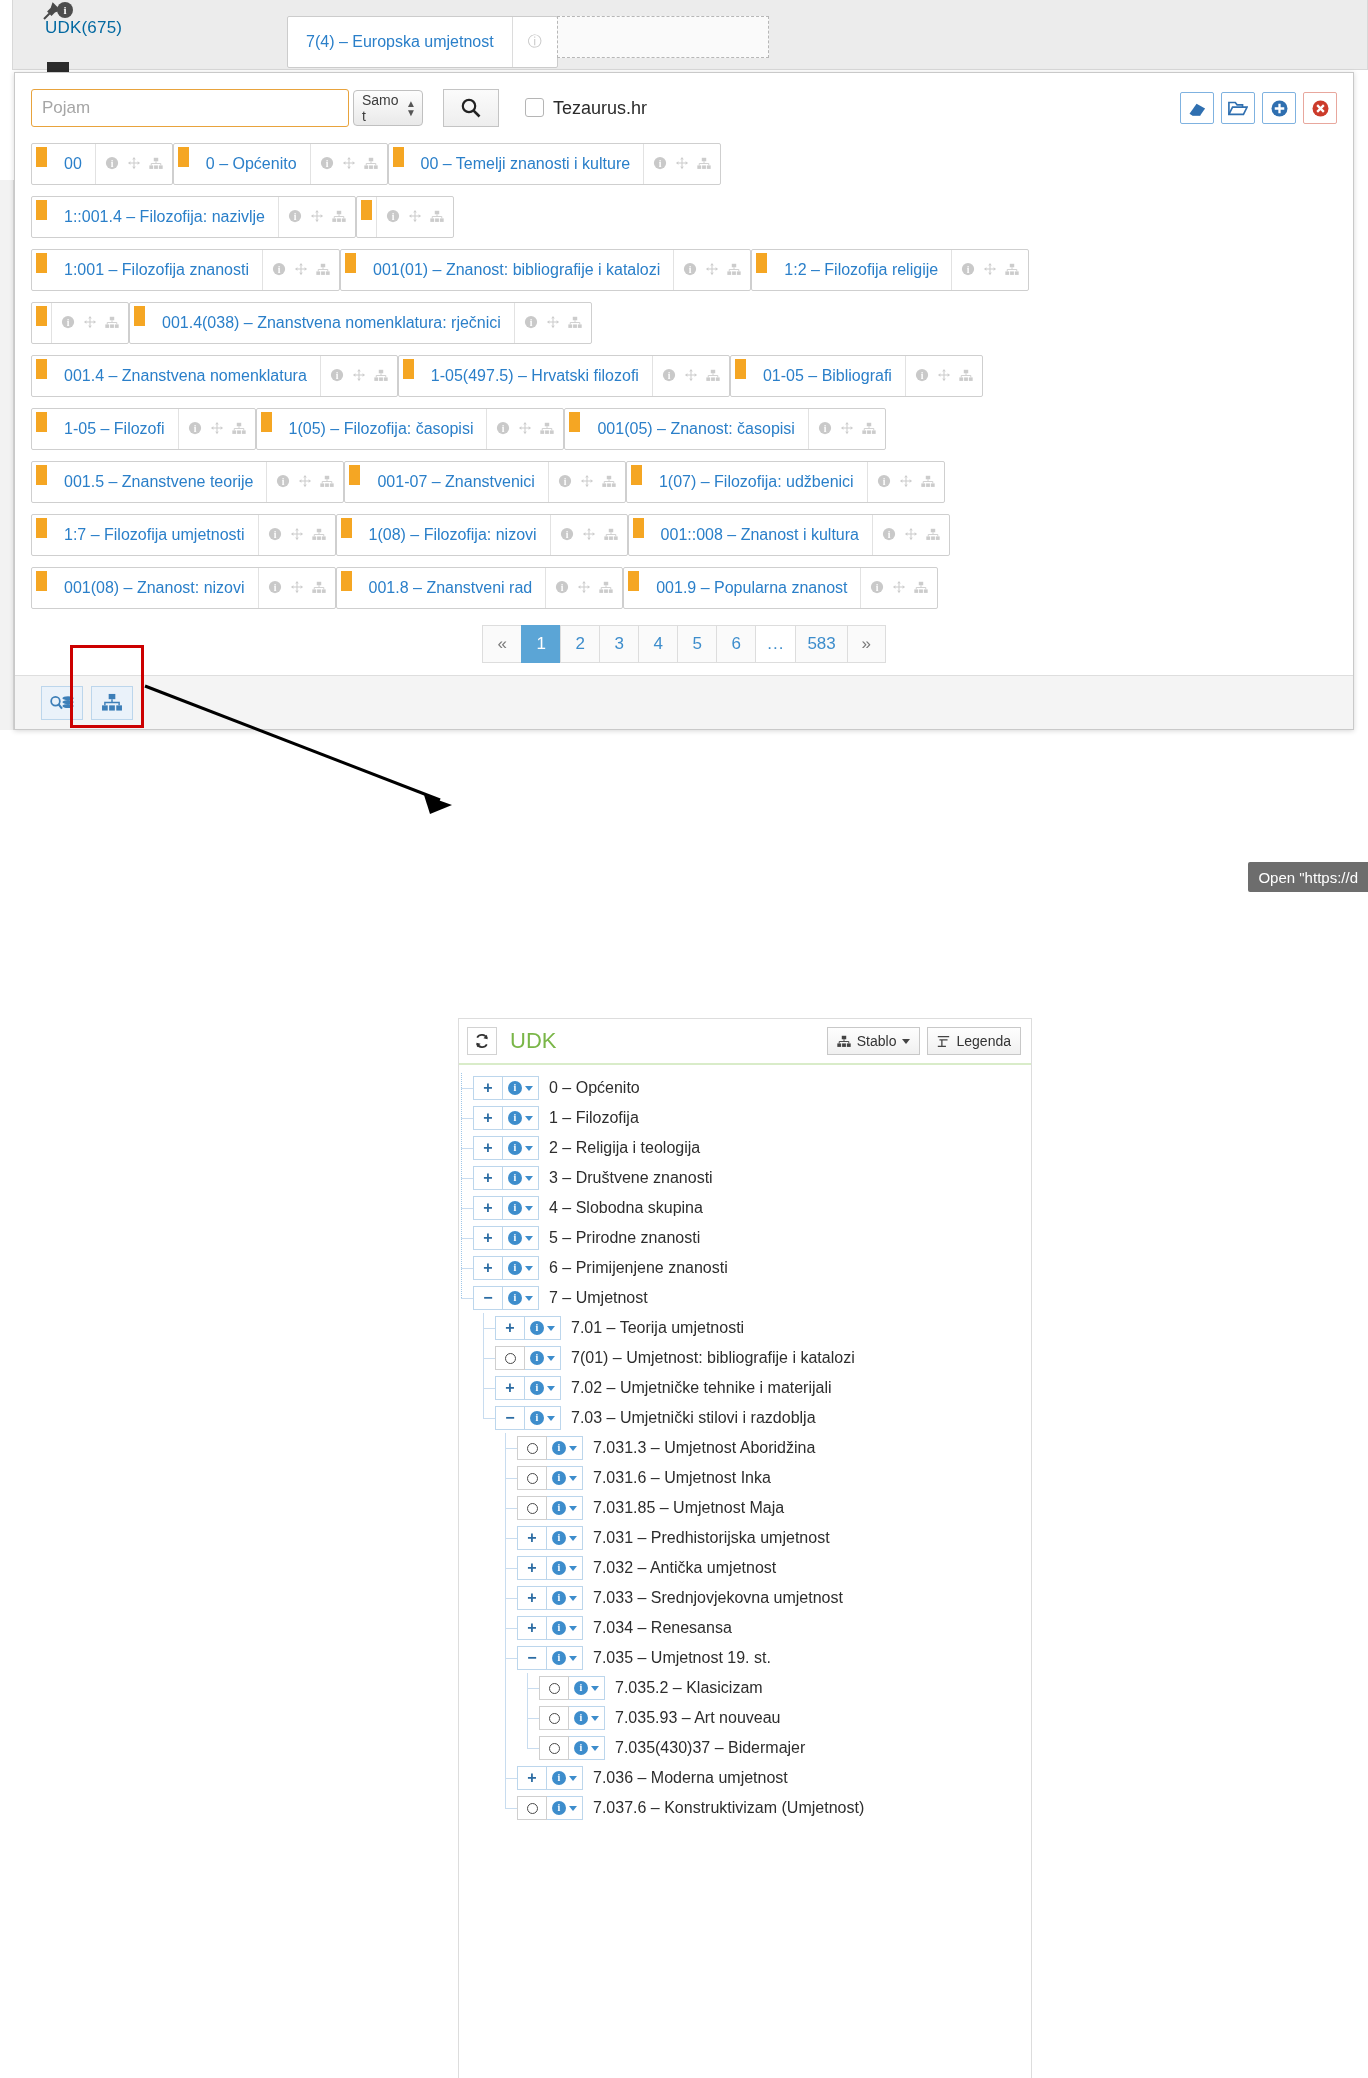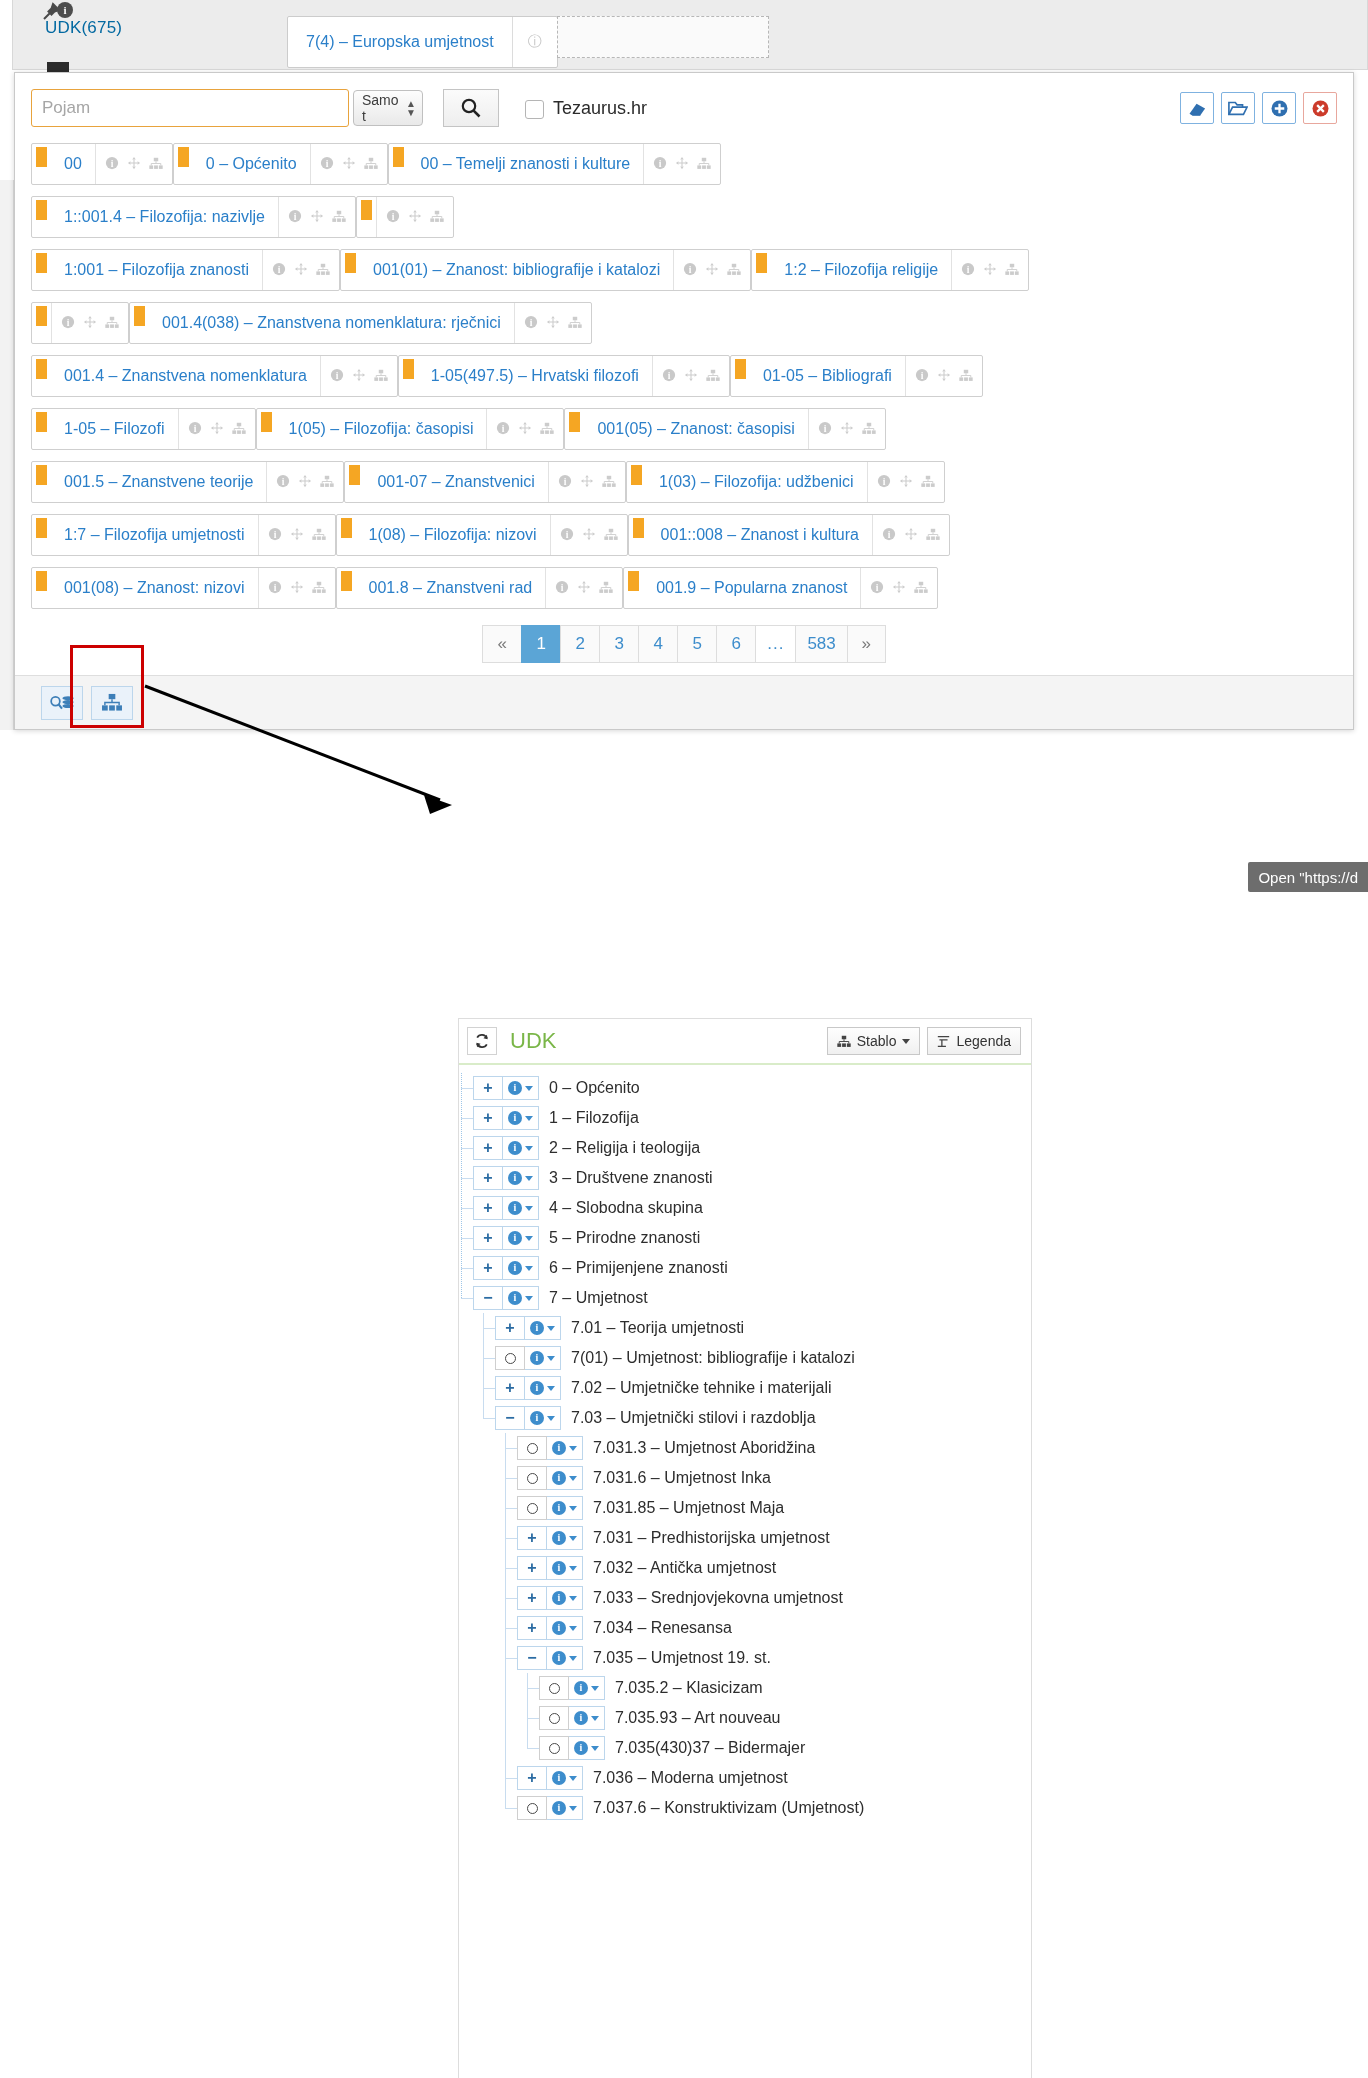--- a/index.html
+++ b/index.html
@@ -77,21 +77,21 @@
     background: linear-gradient(#fdfdfd,#e9e9e9);
     display: flex; align-items: center; justify-content: space-between;
     padding: 0 6px 0 8px; font-size: 14px; color: #3c3c3c; overflow: hidden;
   }
   .samo-select .spin { font-size: 10px; line-height: 9px; color:#555; }
   .search-btn {
     margin-left: 20px; width: 56px; height: 38px;
     border: 1px solid #c4c4c4; background: linear-gradient(#fbfbfb,#eeeeee);
     display: flex; align-items: center; justify-content: center;
   }
-  .chk-wrap { margin-left: 26px; display: flex; align-items: flex-end; }
+  .chk-wrap { margin-left: 26px; display: flex; align-items: flex-start; }
   .chk-box {
     width: 19px; height: 19px; border: 1px solid #b5b5b5;
     border-radius: 3px; background: #fff;
   }
   .chk-lbl { margin-left: 9px; font-size: 18px; color: #2b2b2b; }
 
   .tool-btns { margin-left: auto; display: flex; gap: 7px; }
   .tbtn {
     width: 34px; height: 32px; border: 1px solid #7fb2e0; border-radius: 2px;
     background: #fff; display: flex; align-items: center; justify-content: center;
@@ -712,21 +712,21 @@
                     <rect x="8" y="13" width="6" height="5.5" fill="#cccccc"></rect>
                     <rect x="15.5" y="13" width="6" height="5.5" fill="#cccccc"></rect>
                     <path d="M11 6.5 V10 M3.5 13 V10 H18.5 V13" stroke="#cccccc" stroke-width="1.4" fill="none"></path>
                   </svg></span>
               </span>
             </div>
             <div class="chip">
               <span class="tab">
                 <i></i>
               </span>
-              <span class="txt">1(03) – Filozofija: udžbenici</span>
+              <span class="txt">1(07) – Filozofija: udžbenici</span>
               <span class="icons">
                 <span><svg width="14" height="14" viewBox="0 0 16 16">
                     <circle cx="8" cy="8" r="7" fill="#c9c9c9"></circle>
                     <text x="8" y="12" font-size="11" text-anchor="middle" fill="#fff" font-family="Liberation Serif, serif" font-weight="bold">i</text>
                   </svg></span>
                 <span><svg width="14" height="14" viewBox="0 0 16 16">
                     <path d="M8 1 L10 4 H6 Z M8 15 L6 12 H10 Z M1 8 L4 6 V10 Z M15 8 L12 10 V6 Z" fill="#cccccc"></path>
                     <path d="M8 4 V12 M4 8 H12" stroke="#cccccc" stroke-width="1.2"></path>
                   </svg></span>
                 <span><svg width="14" height="13" viewBox="0 0 22 20">

